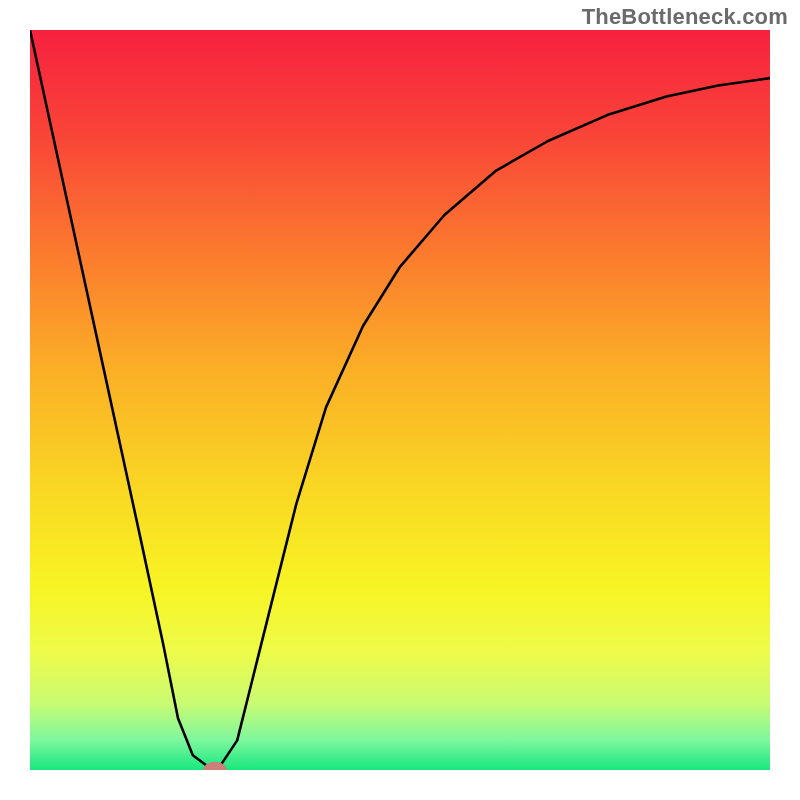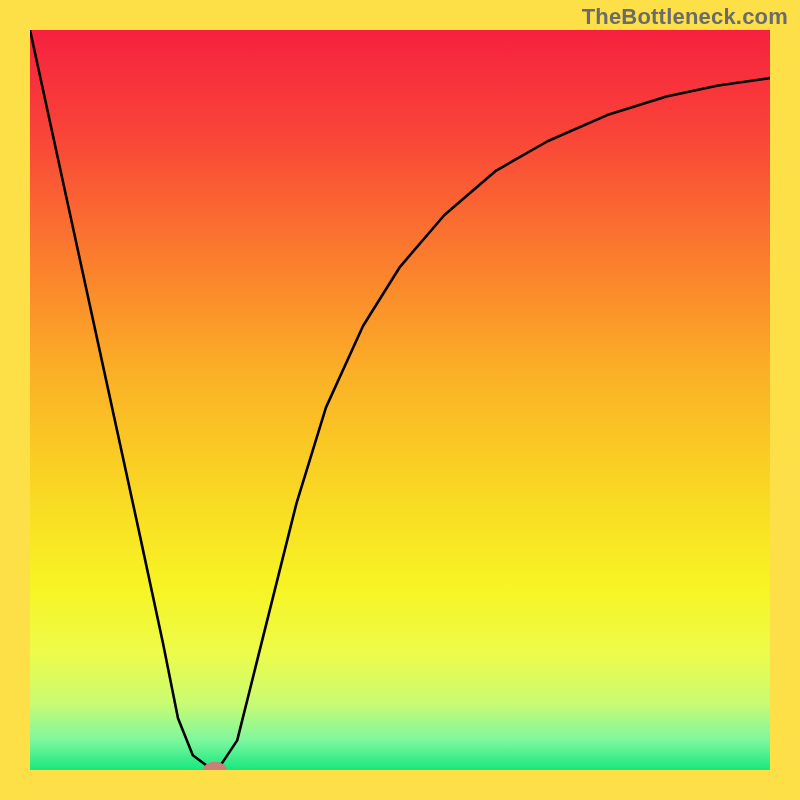--- a/index.html
+++ b/index.html
@@ -8,21 +8,21 @@
     width: 800px;
     height: 800px;
     background: #000;
     font-family: Arial, Helvetica, sans-serif;
     overflow: hidden;
   }
   .frame {
     position: relative;
     width: 800px;
     height: 800px;
-    background: #fde047;
+    background: #ffffff;
   }
   .plot {
     position: absolute;
     left: 30px;
     top: 30px;
     width: 740px;
     height: 740px;
   }
   .watermark {
     position: absolute;

